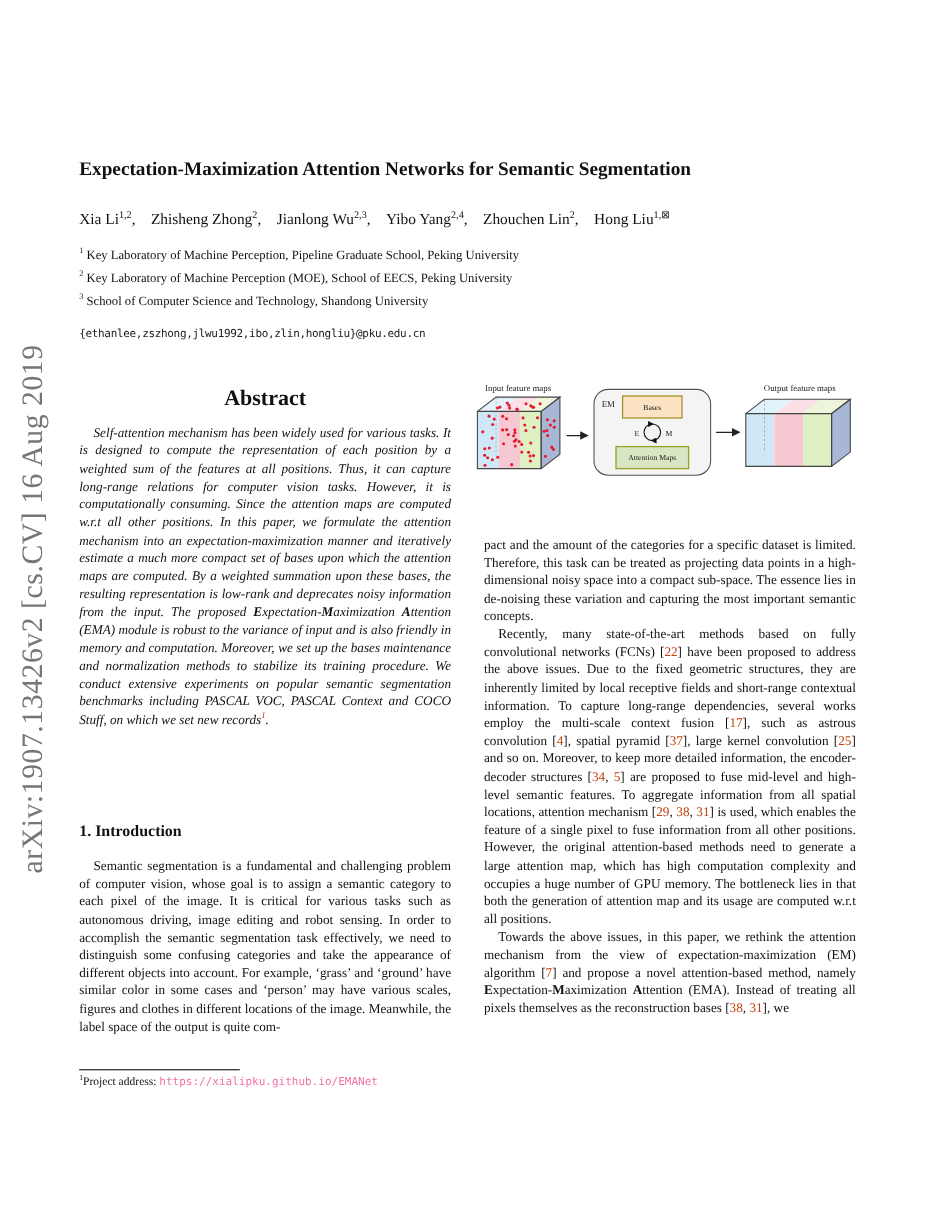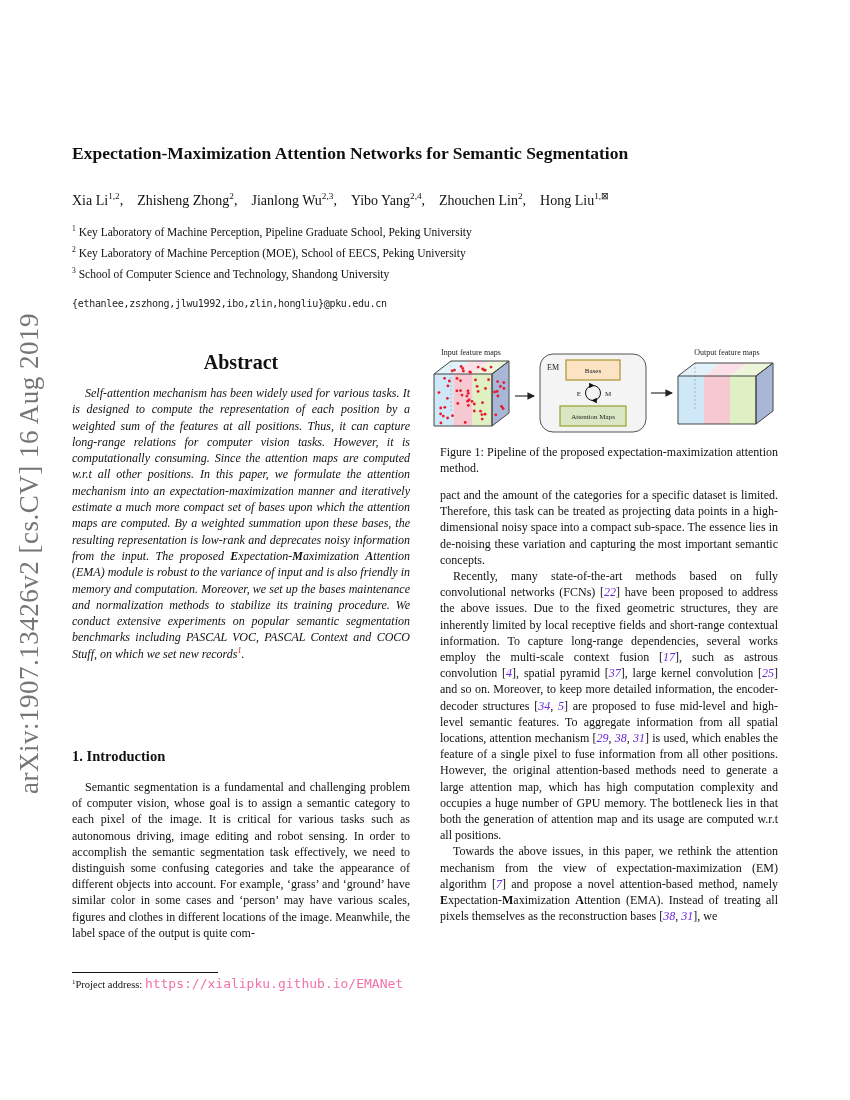--- a/index.html
+++ b/index.html
@@ -42,24 +42,24 @@
     font-size:14.5px; font-weight:bold;
   }
   .intro-body {
     position:absolute; top:434px; left:0; width:338px;
     font-size:12px; line-height:16.2px;
   }
   .rp { margin:0; text-align:justify; }
   .rp.indent { text-indent:13px; }
   .sup    { vertical-align:super; font-size:66%; line-height:0; }
   .b      { font-weight:bold; }
-  .cite   { color:#6d28d9;font-style:italic; }
+  .cite   { color:#c2410c; }
   .fnref  { color:#d02020; vertical-align:super; font-size:66%; line-height:0; }
   .fnsup  { vertical-align:super; font-size:66%; line-height:0; }
-  .url    { color:#f272a8; font-family:"DejaVu Sans Mono", monospace; font-size:13px; }
+  .url    { color:#f272a8; font-family:"DejaVu Sans Mono", monospace; font-size:10px; }
   .figure-area { position:absolute; left:430px; top:346px; width:348px; height:97px; }
   .fig-caption {
     position:absolute; left:440px; top:444px; width:338px;
     font-size:12px; line-height:16.2px; text-align:justify;
   }
   .right-body {
     position:absolute; left:440px; top:487px; width:338px;
     font-size:12px; line-height:16.2px;
   }
   .footnote { position:absolute; left:72px; top:972px; width:338px; }
@@ -217,21 +217,20 @@
         <rect x="300" y="30" width="26" height="48" fill="#dff0c2"></rect>
         <polygon points="326,30 343,17 343,65 326,78" fill="#a9b7d6"></polygon>
         <line x1="265" y1="17" x2="265" y2="65" stroke="#778" stroke-width="0.8" stroke-dasharray="2,2" opacity="0.6"></line>
         <polygon points="248,30 265,17 343,17 326,30 326,78 248,78" fill="none" stroke="#444" stroke-width="1"></polygon>
         <polyline points="248,30 326,30 326,78" fill="none" stroke="#444" stroke-width="1"></polyline>
         <polyline points="326,30 343,17 343,65 326,78" fill="none" stroke="#444" stroke-width="1"></polyline>
       </g>
     </svg>
   </div>
 
-  <div class="fig-caption">Figure 1: Pipeline of the proposed expectation-maximization attention method.</div>
 
   <div class="right-body">
       <p class="rp"><span>pact and the amount of the categories for a specific dataset is limited. Therefore, this task can be treated as projecting data points in a high-dimensional noisy space into a compact sub-space. The essence lies in de-noising these variation and capturing the most important semantic concepts.</span></p>
       <p class="rp indent"><span>Recently, many state-of-the-art methods based on fully convolutional networks (FCNs) [</span><span class="cite">22</span><span>] have been proposed to address the above issues. Due to the fixed geometric structures, they are inherently limited by local receptive fields and short-range contextual information. To capture long-range dependencies, several works employ the multi-scale context fusion [</span><span class="cite">17</span><span>], such as astrous convolution [</span><span class="cite">4</span><span>], spatial pyramid [</span><span class="cite">37</span><span>], large kernel convolution [</span><span class="cite">25</span><span>] and so on. Moreover, to keep more detailed information, the encoder-decoder structures [</span><span class="cite">34</span><span>, </span><span class="cite">5</span><span>] are proposed to fuse mid-level and high-level semantic features. To aggregate information from all spatial locations, attention mechanism [</span><span class="cite">29</span><span>, </span><span class="cite">38</span><span>, </span><span class="cite">31</span><span>] is used, which enables the feature of a single pixel to fuse information from all other positions. However, the original attention-based methods need to generate a large attention map, which has high computation complexity and occupies a huge number of GPU memory. The bottleneck lies in that both the generation of attention map and its usage are computed w.r.t all positions.</span></p>
       <p class="rp indent"><span>Towards the above issues, in this paper, we rethink the attention mechanism from the view of expectation-maximization (EM) algorithm [</span><span class="cite">7</span><span>] and propose a novel attention-based method, namely </span><span class="b">E</span><span>xpectation-</span><span class="b">M</span><span>aximization </span><span class="b">A</span><span>ttention (EMA). Instead of treating all pixels themselves as the reconstruction bases [</span><span class="cite">38</span><span>, </span><span class="cite">31</span><span>], we</span></p>
     </div>
 
   <div class="footnote">
     <div class="footnote-rule"></div>
     <div class="footnote-text">

